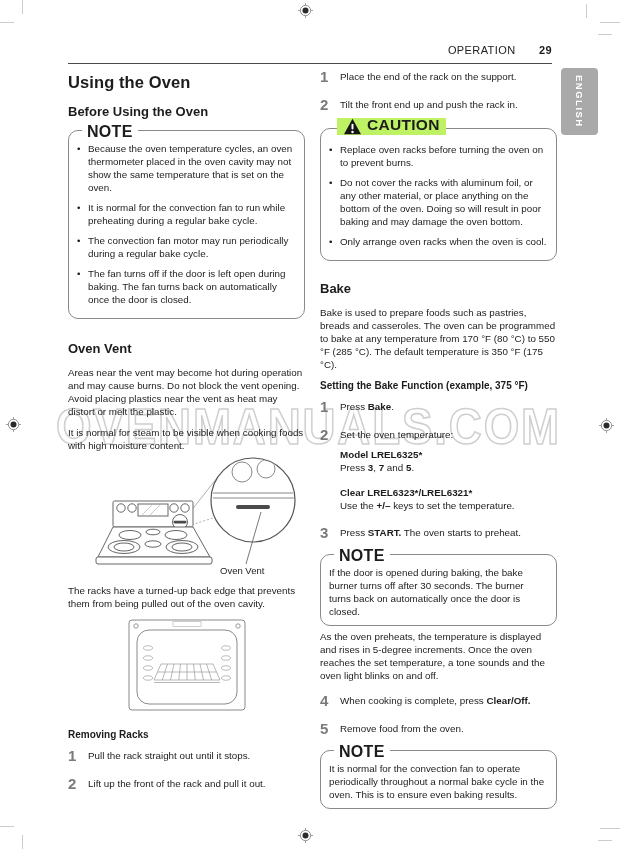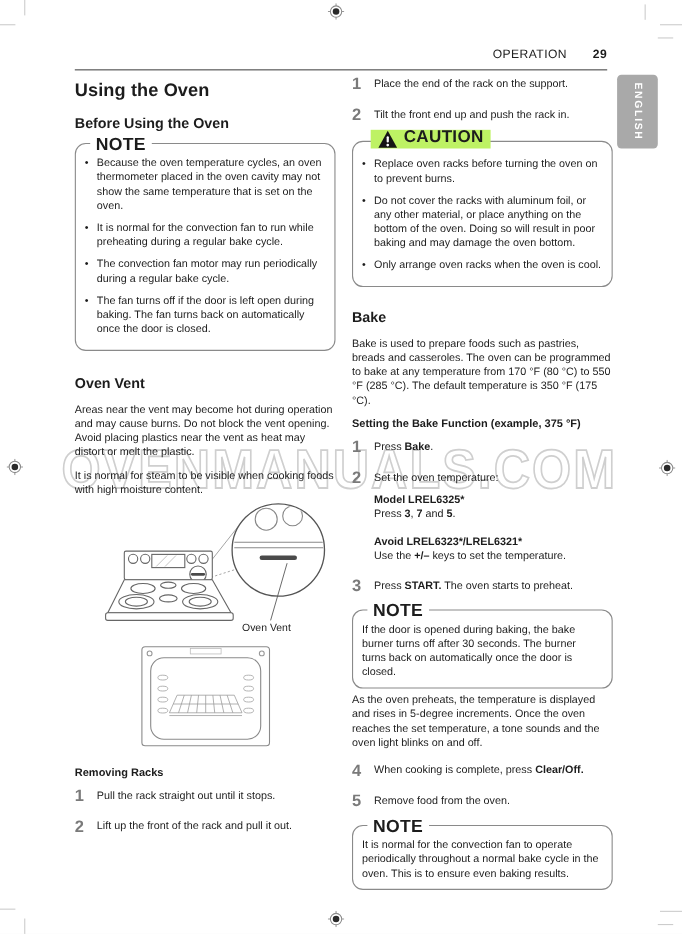--- a/index.html
+++ b/index.html
@@ -194,20 +194,21 @@
           <ellipse cx="85" cy="76" rx="7" ry="2.8"></ellipse>
           <ellipse cx="56" cy="91" rx="16" ry="6.5"></ellipse>
           <ellipse cx="56" cy="91" rx="10" ry="4"></ellipse>
           <ellipse cx="114" cy="91" rx="16" ry="6.5"></ellipse>
           <ellipse cx="114" cy="91" rx="10" ry="4"></ellipse>
           <ellipse cx="85" cy="88" rx="8" ry="3.2"></ellipse>
         </g>
         <text class="diagram-label" x="152" y="118">Oven Vent</text>
       </svg>
 
+      <p>The racks have a turned-up back edge that prevents them from being pulled out of the oven cavity.</p>
 
       <svg class="oven-svg" width="120" height="96" viewBox="0 0 120 96">
         <g fill="none" stroke="#8a8a8a" stroke-width="1">
           <rect x="2" y="2" width="116" height="90" rx="3" fill="#ffffff"></rect>
           <circle cx="9" cy="8" r="2.2" stroke="#999"></circle>
           <circle cx="111" cy="8" r="2.2" stroke="#999"></circle>
           <rect x="46" y="3.5" width="28" height="5" stroke="#bbb" stroke-width="0.7"></rect>
           <rect x="10" y="12" width="100" height="74" rx="12"></rect>
         </g>
         <g fill="none" stroke="#aaa" stroke-width="0.8">
@@ -297,21 +298,21 @@
 
       <div class="step">
         <span class="step-num">2</span>
         <div class="step-text">
           <div>Set the oven temperature:</div>
           <div class="model-block">
             <div class="model-name">Model LREL6325*</div>
             <div><span>Press </span><span class="b">3</span><span>, </span><span class="b">7</span><span> and </span><span class="b">5</span><span>.</span></div>
           </div>
           <div class="model-block">
-            <div class="model-name">Avoid LREL6323*/LREL6321*</div>
+            <div class="model-name">Clear LREL6323*/LREL6321*</div>
             <div><span>Use the </span><span class="b">+/–</span><span> keys to set the temperature.</span></div>
           </div>
         </div>
       </div>
 
       <div class="step">
         <span class="step-num">3</span>
         <div class="step-text"><span>Press </span><span class="b">START.</span><span> The oven starts to preheat.</span></div>
       </div>
 

